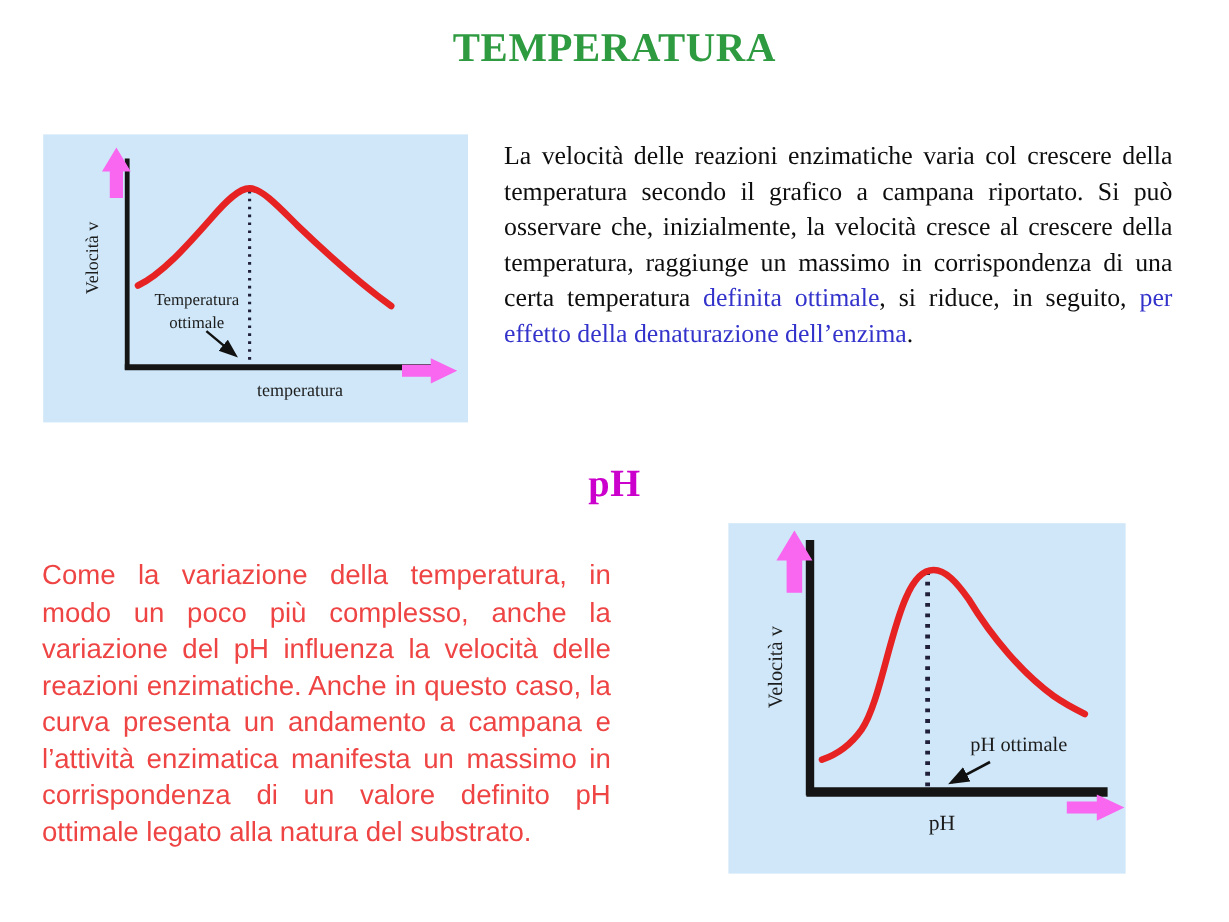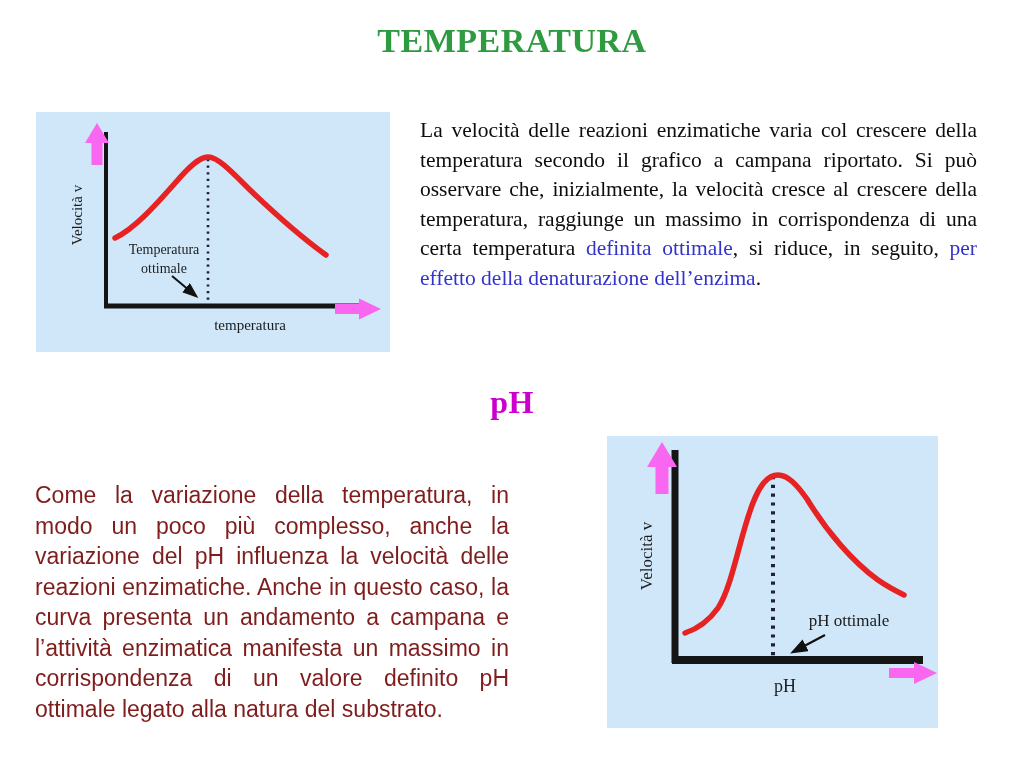--- a/index.html
+++ b/index.html
@@ -12,23 +12,23 @@
     font-family:"Liberation Serif",serif;font-weight:bold;letter-spacing:.5px;
   }
   .heading.title{top:22px;font-size:34px;color:#2e9b41;}
   .heading.ph{top:384px;font-size:32px;color:#cc00cc;}
   .para-serif{
     position:absolute;left:420px;top:116px;width:557px;
     font-family:"Liberation Serif",serif;font-size:21.5px;line-height:29.5px;
     text-align:justify;color:#0d0d0d;margin:0;
   }
   .para-sans{
-    position:absolute;left:35px;top:480px;width:474px;
+    position:absolute;left:35px;top:464px;width:474px;
     font-family:"Liberation Sans",sans-serif;font-size:23px;line-height:30.5px;
-    text-align:justify;color:#7f1d1d;margin:0;
+    text-align:justify;color:#ef4444;margin:0;
   }
   .hl{color:#3333cc;}
   .chartbox{position:absolute;background:#cfe7f8;}
   #chart-temp{left:36px;top:112px;width:354px;height:240px;}
   #chart-ph{left:607px;top:436px;width:331px;height:292px;}
   .chartbox svg{display:block;width:100%;height:100%;}
   svg text{font-family:"Liberation Serif",serif;fill:#1c1c1c;}
 </style>
 </head>
 <body>

